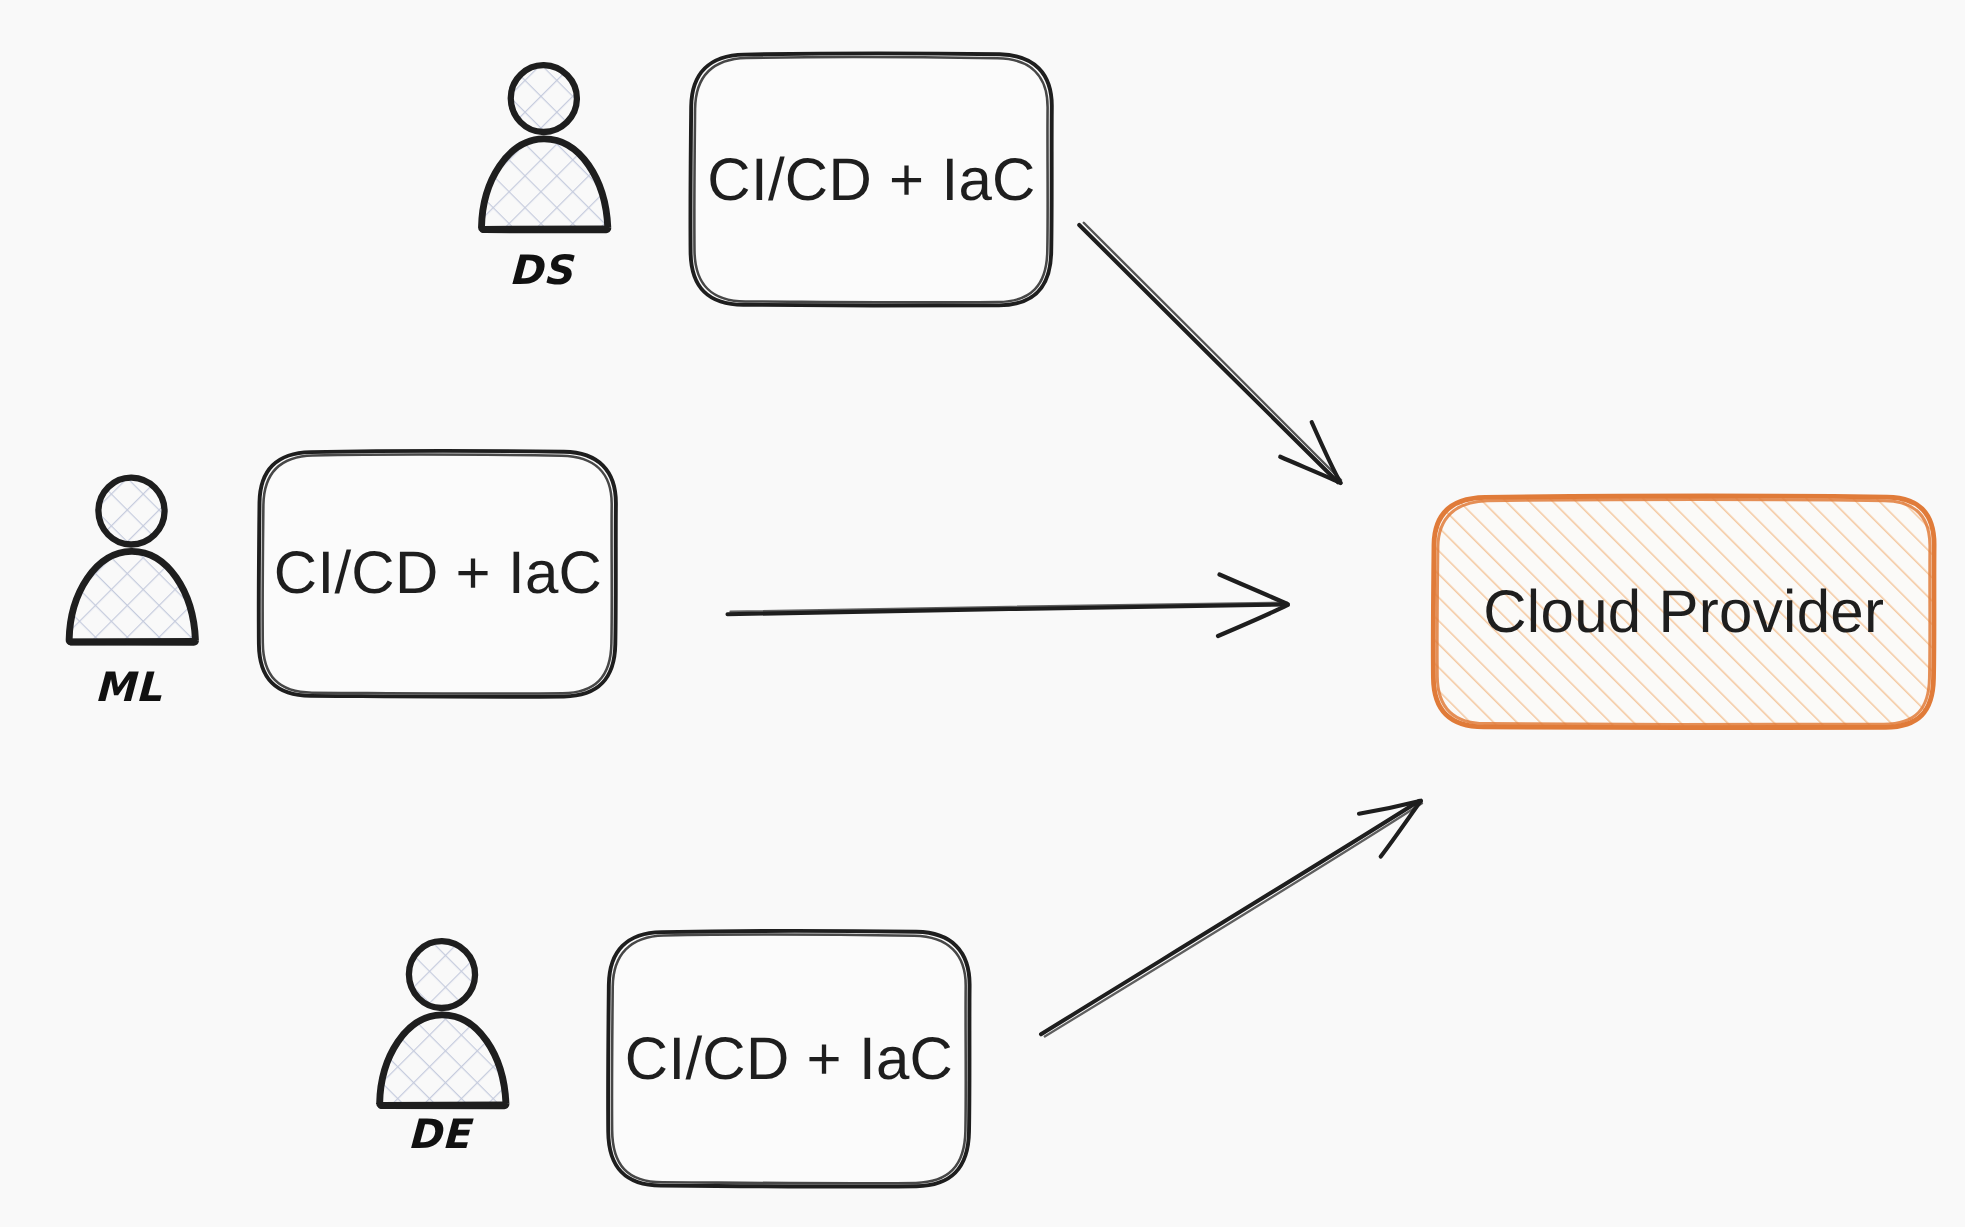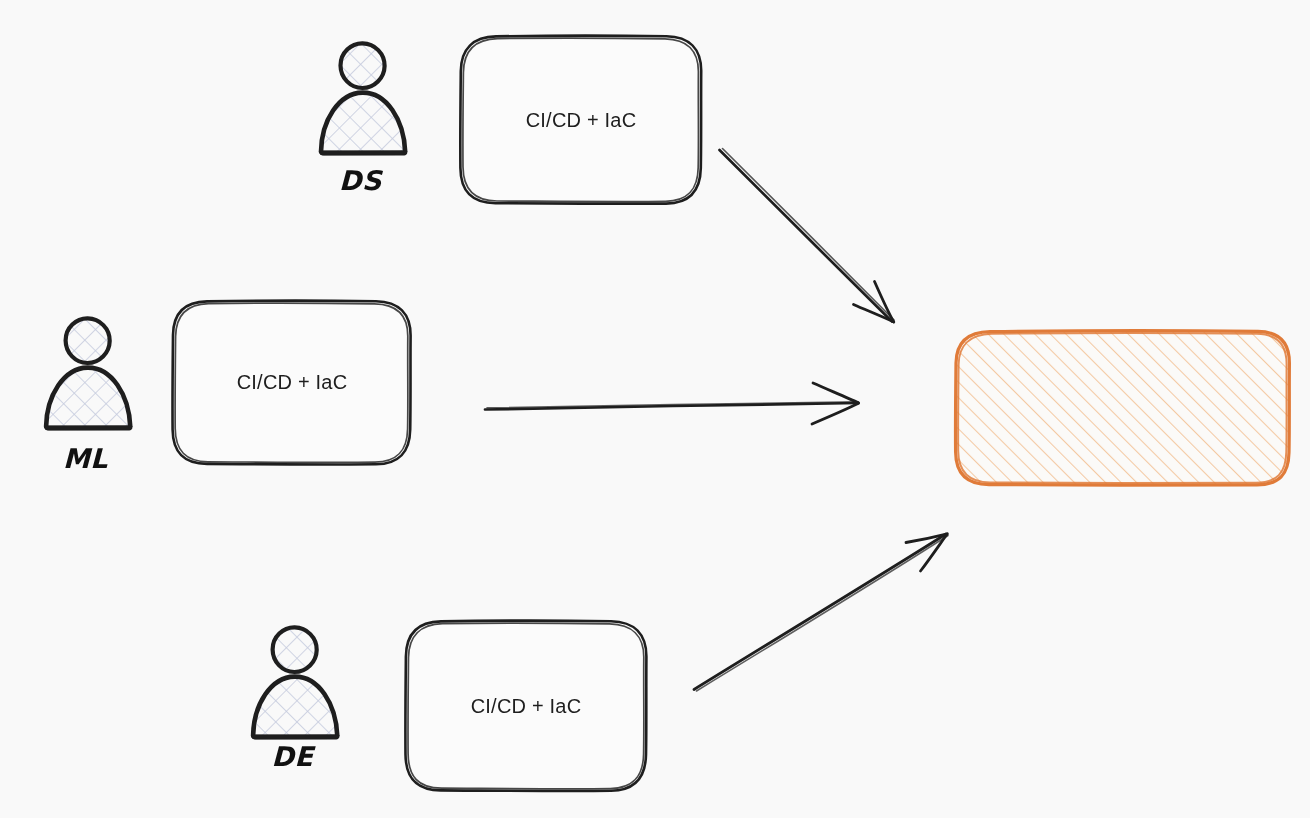--- a/index.html
+++ b/index.html
@@ -23,21 +23,21 @@
     width: 1310px;
     height: 818px;
   }
   .node-label {
     position: absolute;
     display: flex;
     align-items: center;
     justify-content: center;
     color: #1e1e1e;
     font-family: "Liberation Sans", sans-serif;
-    font-size: 20px;
+    font-size: 40px;
     font-weight: 400;
     letter-spacing: 0.2px;
     white-space: nowrap;
     pointer-events: none;
   }
   .actor-label {
     position: absolute;
     display: flex;
     align-items: center;
     justify-content: center;
@@ -156,20 +156,21 @@
       <path d="M920.5 571.0 C929.0 560.0 941.0 542.5 947.0 534.2" fill="none" stroke="#1e1e1e" stroke-width="2.8" stroke-linecap="round"></path>
     </g>
   </svg>
 
   <div class="node-label" style="left:460px; top:35px; width:242px; height:170px;">CI/CD + IaC</div>
 
   <div class="node-label" style="left:172px; top:300px; width:240px; height:165px;">CI/CD + IaC</div>
 
   <div class="node-label" style="left:405px; top:620px; width:242px; height:172px;">CI/CD + IaC</div>
 
+  <div class="node-label" style="left:955px; top:330px; width:335px; height:156px;">Cloud Provider</div>
 
   <div class="actor-label" style="left:320px; top:160px; width:86px; height:40px;">DS</div>
 
   <div class="actor-label" style="left:45px; top:438px; width:86px; height:40px;">ML</div>
 
   <div class="actor-label" style="left:252px; top:736px; width:86px; height:40px;">DE</div>
 
   <div class="hit" style="left:460px; top:35px; width:242px; height:170px;"></div>
   <div class="hit" style="left:172px; top:300px; width:240px; height:165px;"></div>
   <div class="hit" style="left:405px; top:620px; width:242px; height:172px;"></div>

